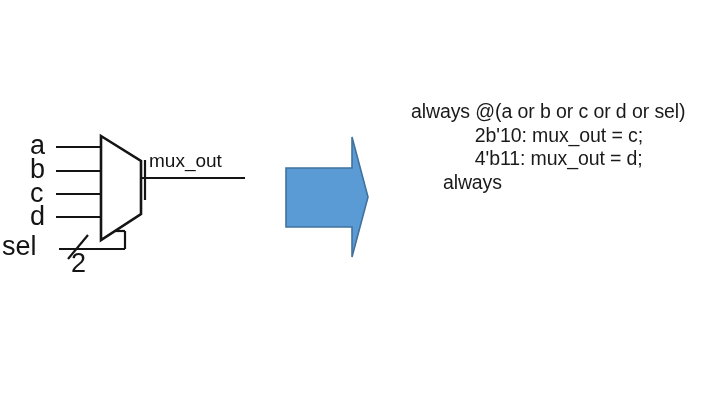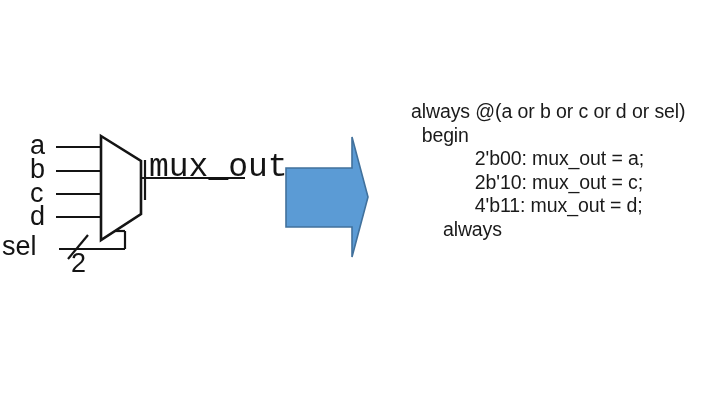--- a/index.html
+++ b/index.html
@@ -37,25 +37,24 @@
   #label-a  { left: 30px; top: 132px; }
   #label-b  { left: 30px; top: 156px; }
   #label-c  { left: 30px; top: 180px; }
   #label-d  { left: 30px; top: 203px; }
   #label-sel{ left: 2px; top: 233px; }
   #label-two{ left: 71px; top: 250px; font-size: 27px; }
   #label-mux-out {
     position: absolute;
     left: 149px;
     top: 151px;
-    font-size: 33px;
+    font-size: 19px;
     line-height: 1;
     color: #141414;
     white-space: nowrap;
-    font-family: Liberation Mono, monospace;
   }
   
   #arrow-shape {
     position: absolute;
     left: 282px;
     top: 132px;
     width: 90px;
     height: 130px;
   }
   
@@ -110,20 +109,18 @@
   </div>
 
   <div id="arrow-shape">
     <svg width="90" height="130" viewBox="0 0 90 130">
       <polygon points="4,36 70,36 70,5 86,65 70,125 70,95 4,95" fill="#5B9BD5" stroke="#41719C" stroke-width="1.6" stroke-linejoin="miter"></polygon>
     </svg>
   </div>
 
   <div id="code-block">
     <div class="code-line">always @(a or b or c or d or sel)</div>
-    <div class="code-line">  begin</div>
-    <div class="code-line">            2'b00: mux_out = a;</div>
     <div class="code-line">            2b'10: mux_out = c;</div>
     <div class="code-line">            4'b11: mux_out = d;</div>
     <div class="code-line">      always</div>
   </div>
 
 </div>
 
 </body></html>

